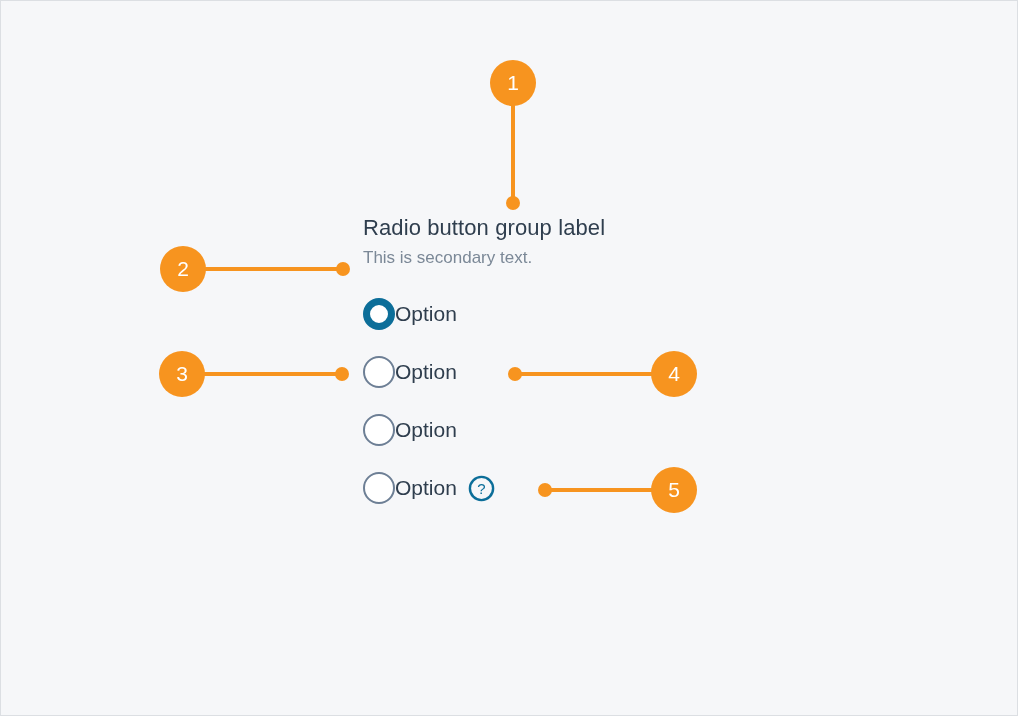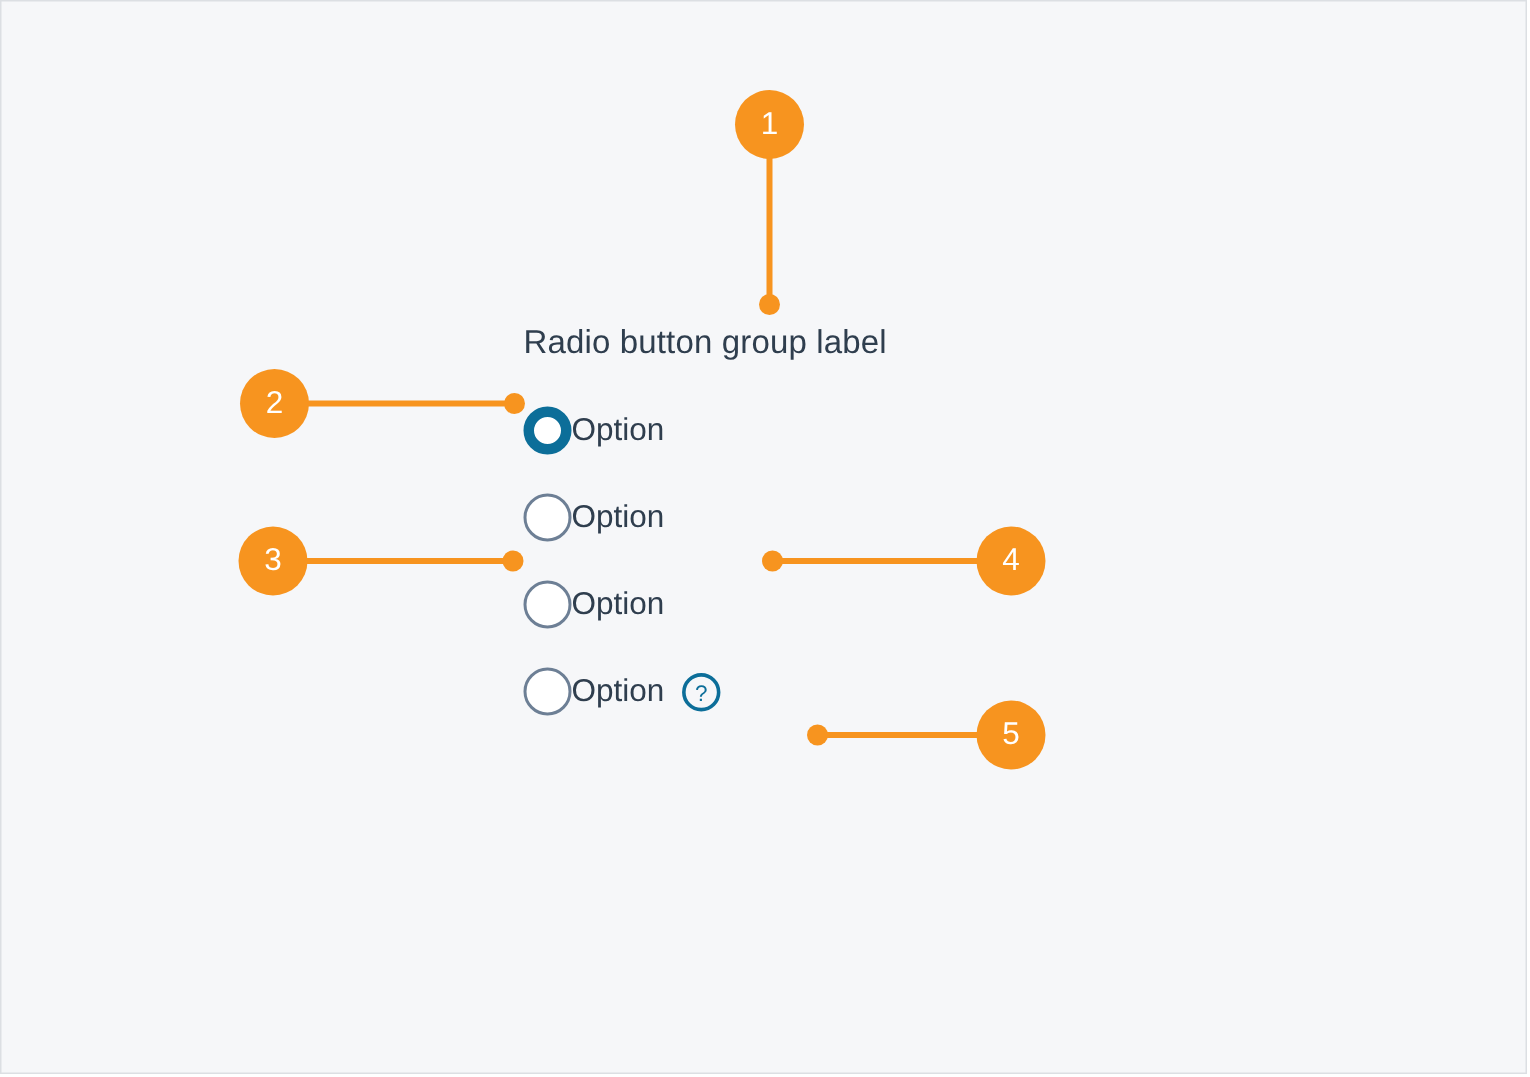--- a/index.html
+++ b/index.html
@@ -21,21 +21,21 @@
     height: 716px;
     box-sizing: border-box;
     border: 1px solid #dcdfe3;
     background: #f6f7f9;
     overflow: hidden;
   }
 
   
   .component {
     position: absolute;
-    left: 348px;
+    left: 362px;
     top: 212px;
     width: 420px;
   }
 
   .group-label {
     font-size: 22px;
     line-height: 30px;
     color: #2f3e4e;
     letter-spacing: 0.1px;
     white-space: nowrap;
@@ -150,20 +150,21 @@
 </style>
 </head>
 <body>
 
 <div class="canvas">
 
   <div class="component">
 
     <div class="group-label">Radio button group label</div>
 
+    <div class="secondary-text">This is secondary text.</div>
 
     <div class="radio-list">
 
       <div class="radio-row">
         <span class="radio-mark selected"></span>
         <span class="radio-label">Option</span>
       </div>
 
       <div class="radio-row">
         <span class="radio-mark unselected"></span>

